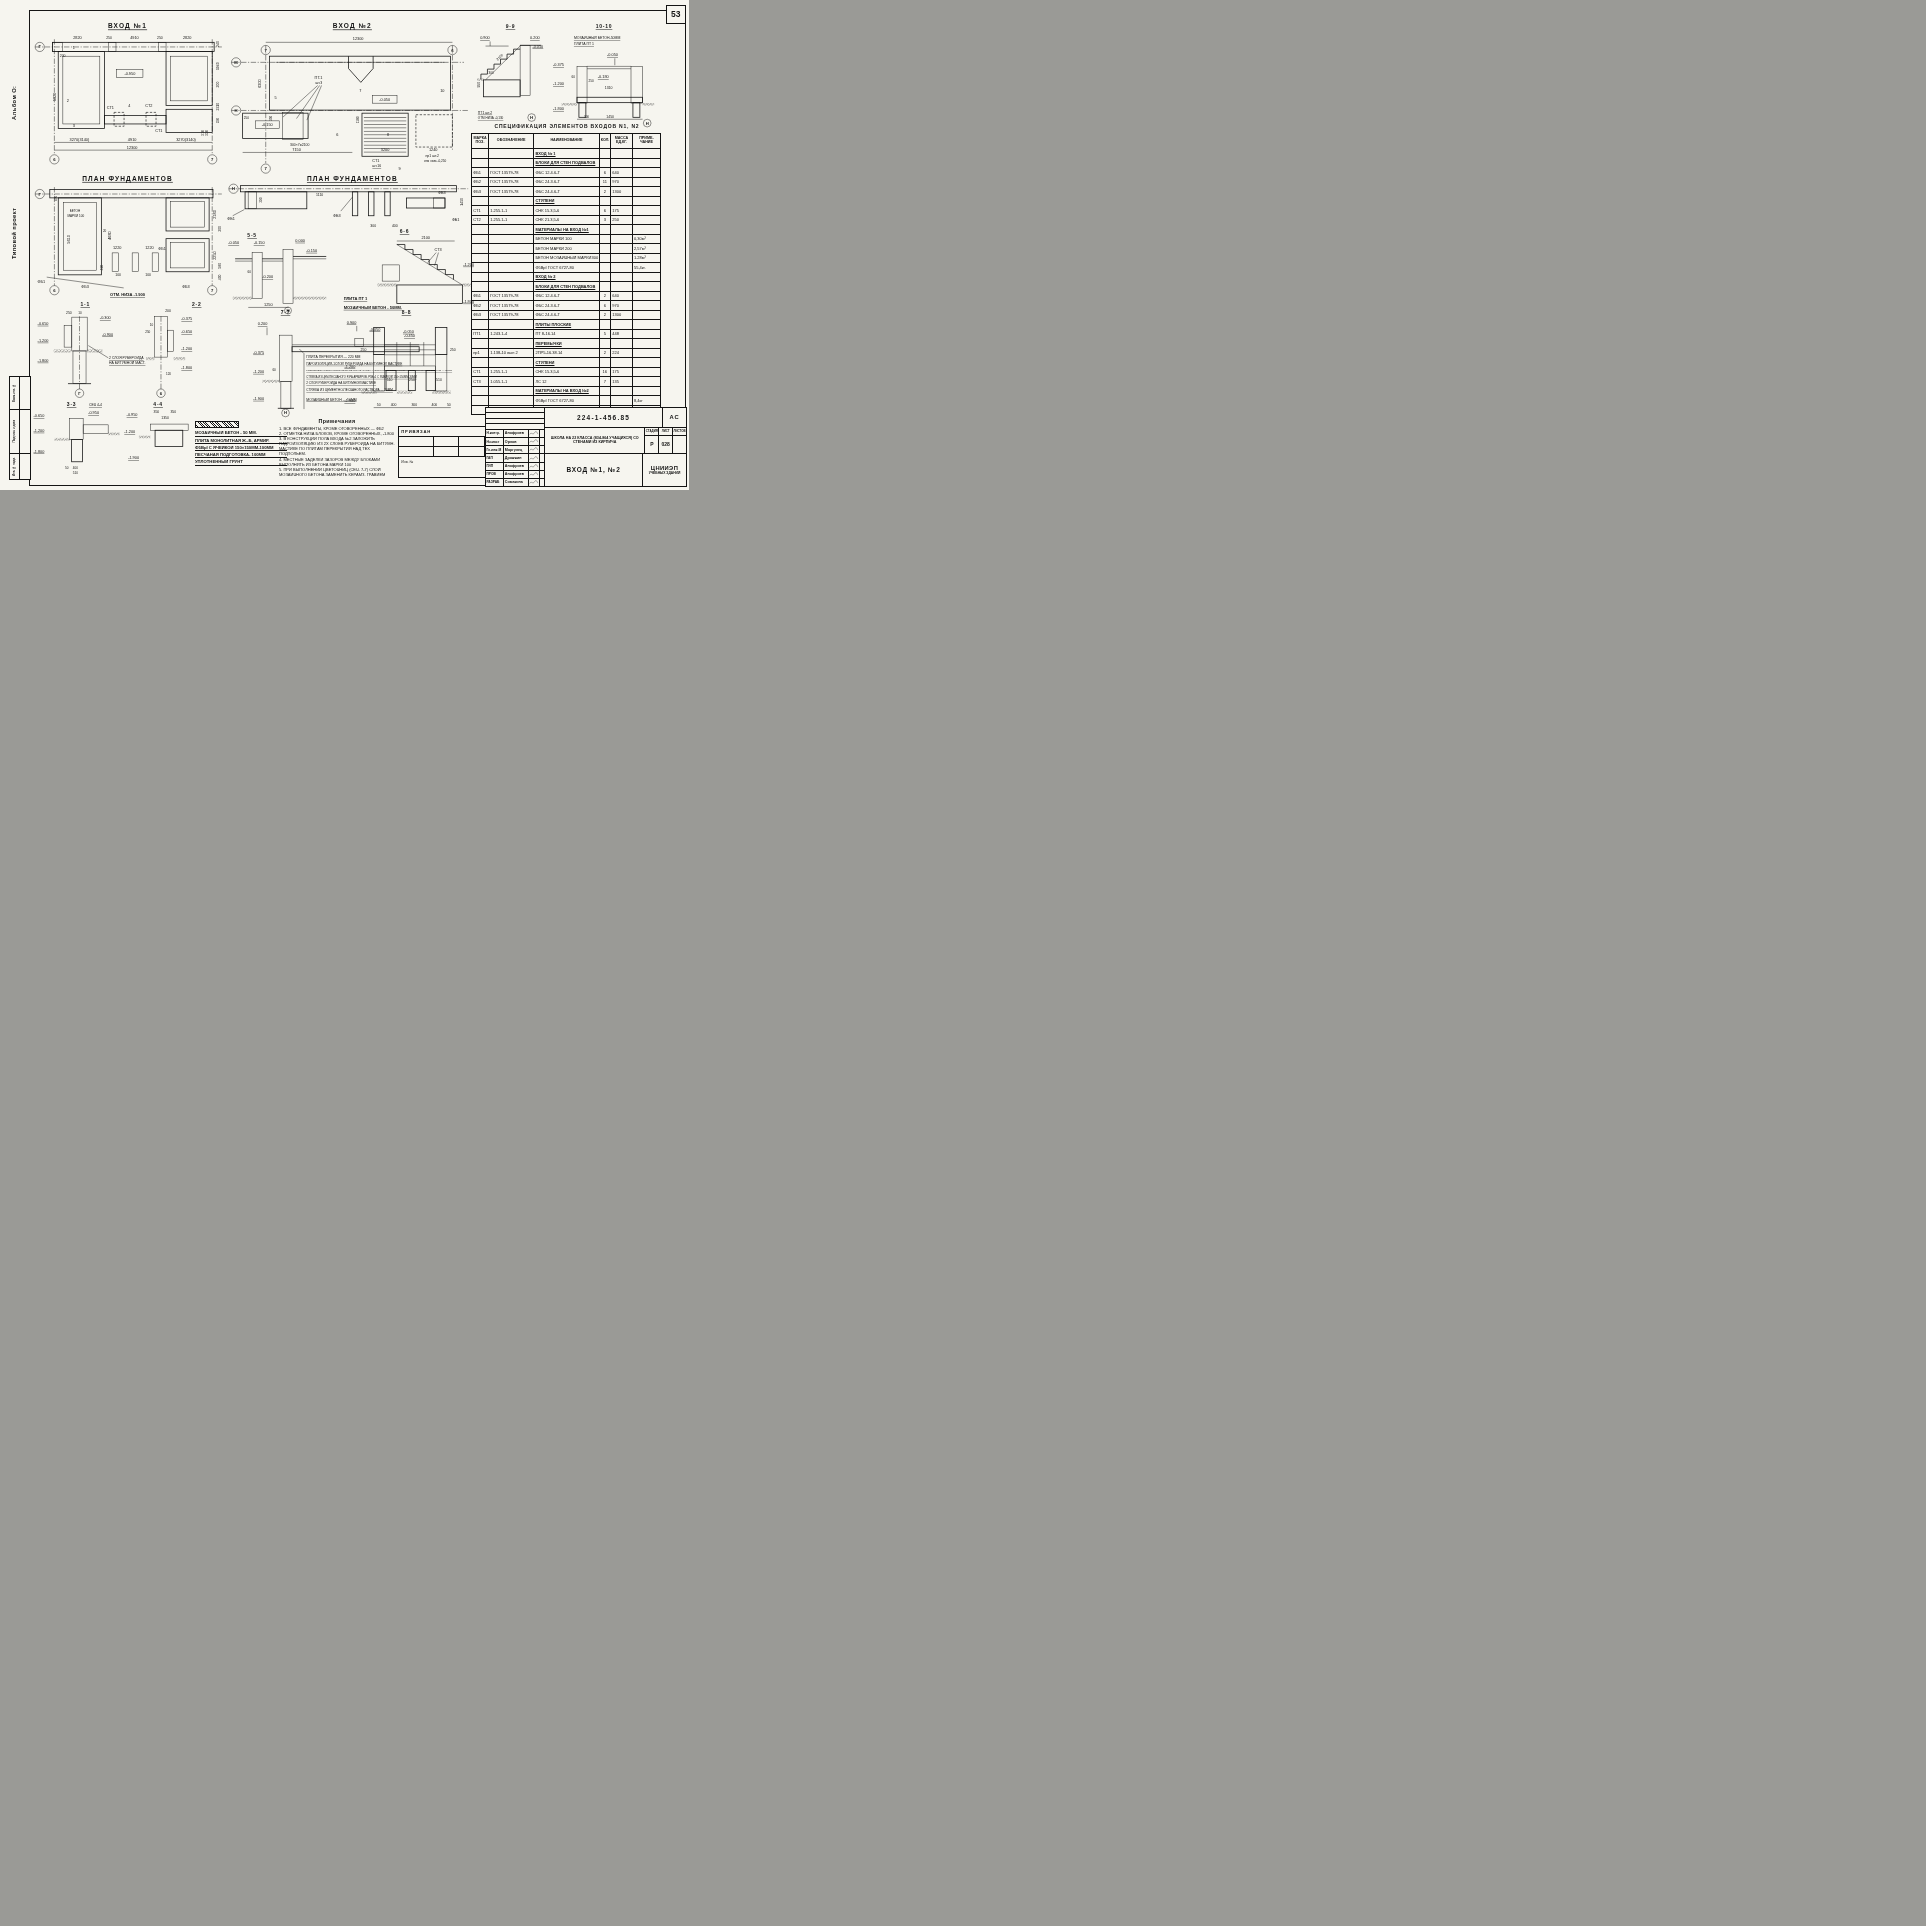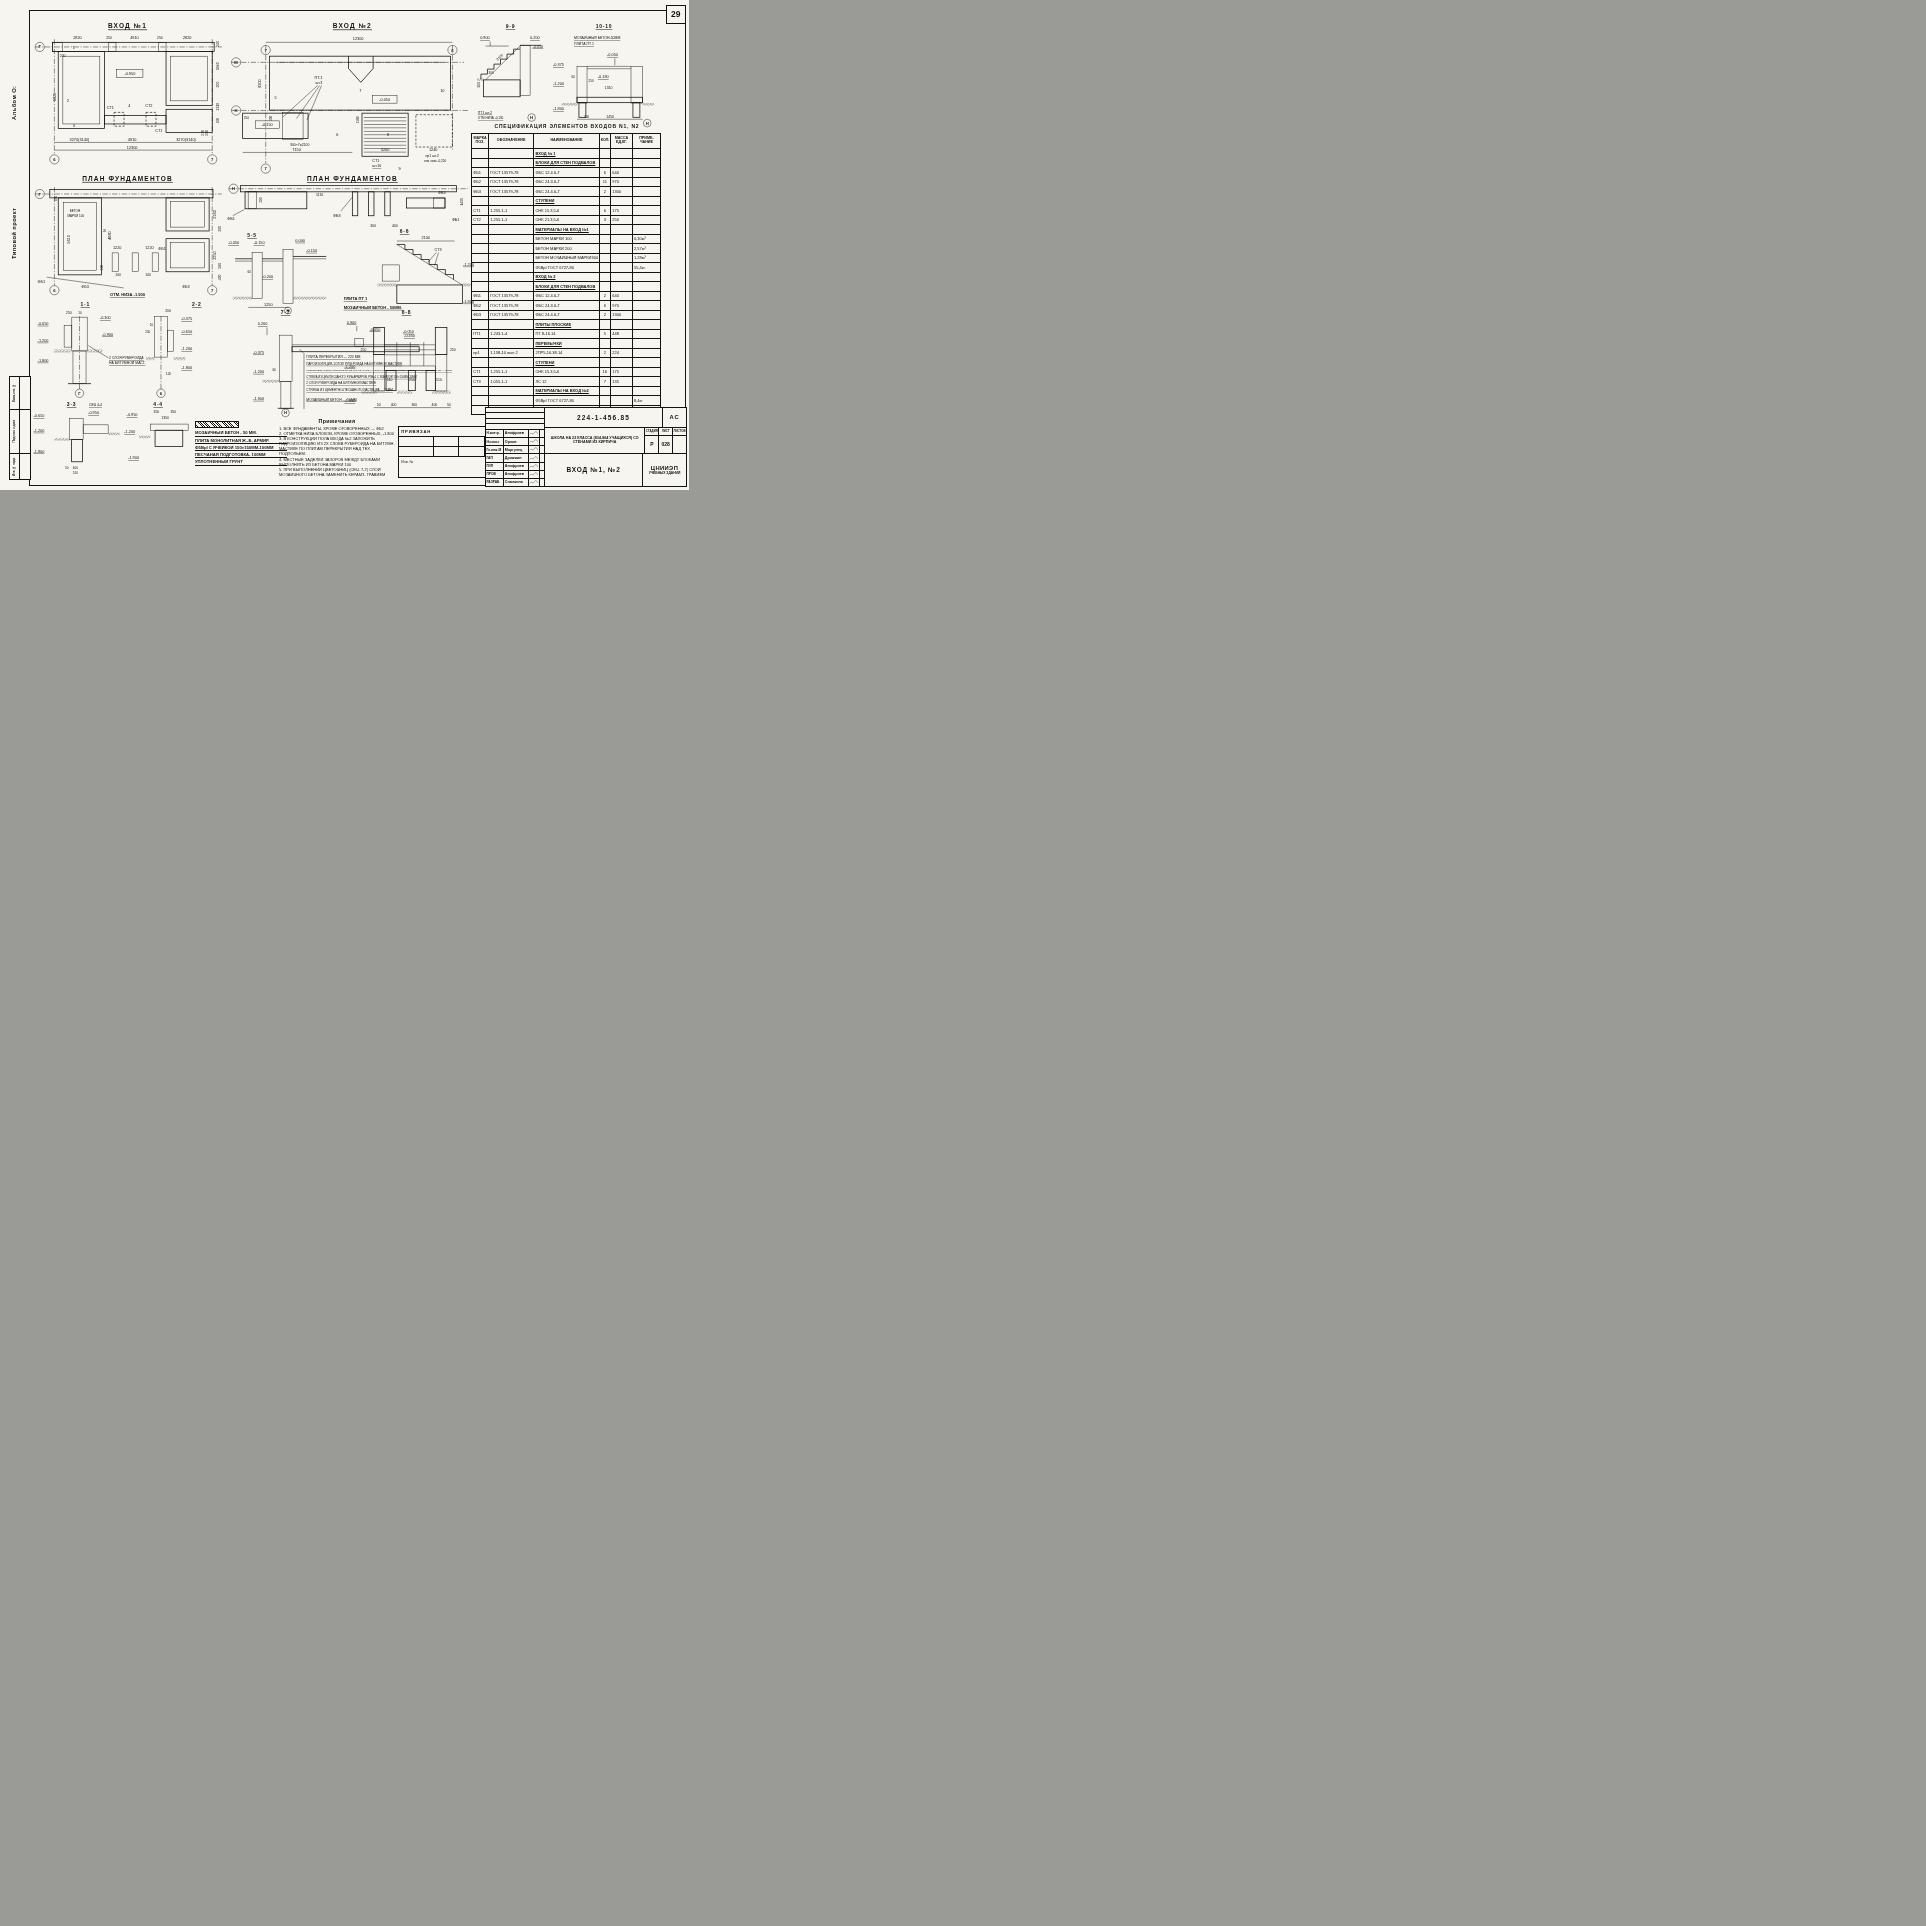--- a/index.html
+++ b/index.html
@@ -109,21 +109,21 @@
     <pattern id="gr" patternUnits="userSpaceOnUse" width="9" height="8">
       <path d="M0 8 4 0 M5 8 9 2" stroke="#141414" stroke-width="1"></path>
         </pattern>
     <pattern id="stp" patternUnits="userSpaceOnUse" width="10" height="9">
       <line x1="0" y1="1" x2="10" y2="1" stroke="#141414" stroke-width="1.4"></line>
         </pattern>
   </defs>
     </svg>
 
   <div class="frame"></div>
-  <div class="pagenum">29</div>
+  <div class="pagenum">53</div>
 
   <div class="mlabel rot abs" style="left:10.8px;top:58px;height:89px;">Альбом О:</div>
   <div class="mlabel rot abs" style="left:10.8px;top:181px;height:104px;">Типовой проект</div>
 
   <div class="sstamp">
     <div class="lcol">
       <div class="cell" style="height:32px;">
           <span class="t rot">Взам.инв.№</span>
         </div>
       <div class="cell" style="height:43px;">

